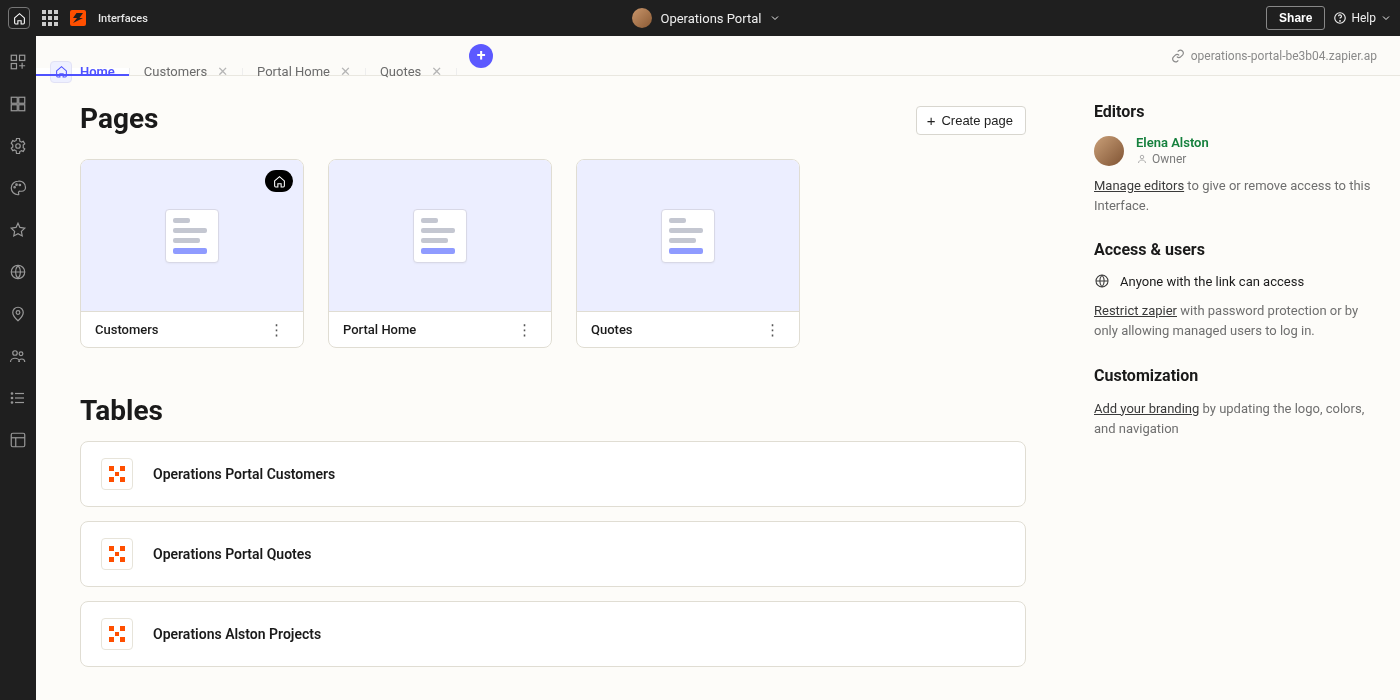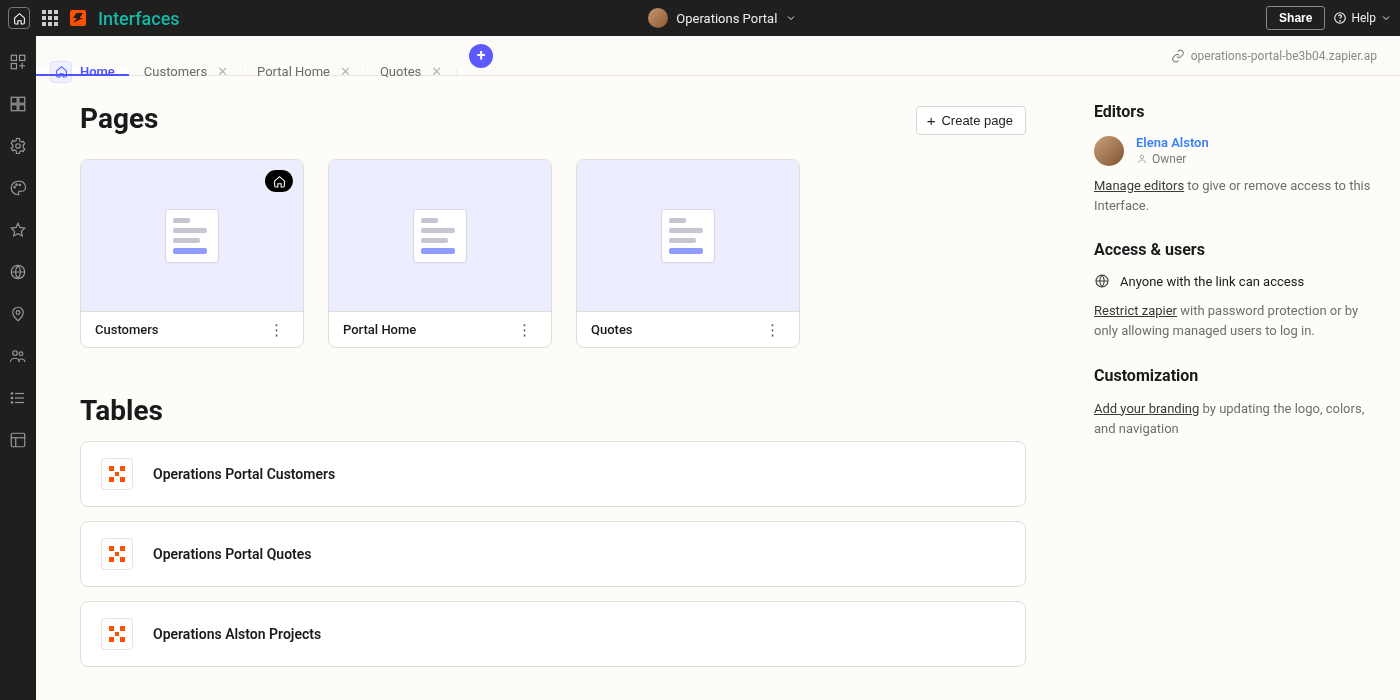--- a/index.html
+++ b/index.html
@@ -8,21 +8,21 @@
   .topbar { height: 36px; background:#1f1f1f; color:#fff; display:flex; align-items:center; padding:0 8px; }
   .tb-left, .tb-center, .tb-right { display:flex; align-items:center; gap:12px; }
   .tb-left { flex: 0 0 auto; }
   .tb-center { flex: 1 1 auto; justify-content:center; }
   .tb-right { flex: 0 0 auto; gap:8px; }
   .home-square { width:22px; height:22px; border:1px solid #777; border-radius:4px; display:flex; align-items:center; justify-content:center; color:#fff; cursor:pointer;}
   .icon-grid3 { display:grid; grid-template-columns:repeat(3,4px); grid-auto-rows:4px; gap:2px; cursor:pointer;}
   .icon-grid3 span{ background:#ccc; width:4px; height:4px; display:block;}
   .zap-logo { width:16px; height:16px; background:#ff4f00; border-radius:2px; position:relative;}
   .zap-logo::after{ content:""; position:absolute; inset:3px; background:#1f1f1f; clip-path:polygon(35% 0, 100% 0, 65% 50%, 100% 50%, 0 100%, 40% 50%, 0 50%);}
-  .tb-title { font-size:18px; font-weight:500; color:#14b8a6;}
+  .tb-title { font-size:11px; font-weight:500; color:#e5e5e5;}
   .proj-name { font-size:13px; color:#eee; display:flex; align-items:center; gap:8px; cursor:pointer;}
   .avatar-sm { width:20px; height:20px; border-radius:50%; background:linear-gradient(135deg,#c9966b,#8a5a34); }
   .share-btn { border:1px solid #888; background:transparent; color:#fff; font-size:12px; font-weight:600; padding:4px 12px; border-radius:3px; cursor:pointer;}
   .help { font-size:12px; color:#eee; display:flex; align-items:center; gap:4px; cursor:pointer;}
   
   .app { display:flex; height:calc(700px - 36px); }
   
   .rail { width:36px; background:#1f1f1f; display:flex; flex-direction:column; align-items:center; padding-top:16px; gap:22px; }
   .rail-btn { width:20px; height:20px; color:#999; display:flex; align-items:center; justify-content:center; cursor:pointer;}
   .rail-btn svg { width:18px; height:18px; stroke:#999; fill:none; stroke-width:1.6;}
@@ -66,21 +66,21 @@
   .table-row { border:1px solid #e0ddd3; border-radius:8px; padding:16px 20px; display:flex; align-items:center; gap:20px; margin-top:14px; background:#fff; cursor:pointer;}
   .tbl-icon { width:32px; height:32px; border:1px solid #e7e4da; border-radius:4px; display:flex; align-items:center; justify-content:center; }
   .tbl-icon .sq{ width:16px; height:16px; display:grid; grid-template-columns:repeat(3,1fr); grid-template-rows:repeat(3,1fr); gap:1px;}
   .tbl-icon .sq span{ background:#ff4f00;}
   .tbl-icon .sq span.e{ background:transparent;}
   .table-row .nm{ font-size:14px; font-weight:600; color:#1a1a1a;}
   
   .side h3{ font-size:16px; font-weight:700; margin-bottom:14px; color:#1a1a1a;}
   .editor-row{ display:flex; align-items:center; gap:12px; margin-bottom:10px;}
   .editor-row .av{ width:30px; height:30px; border-radius:50%; background:linear-gradient(135deg,#caa079,#7f5333);}
-  .editor-row .info .nm{ font-size:13px; font-weight:600; color:#3b82f6;}
+  .editor-row .info .nm{ font-size:13px; font-weight:600; color:#15803d;}
   .editor-row .info .role{ font-size:12px; color:#7a7a7a; display:flex; align-items:center; gap:4px; margin-top:2px;}
   .side p{ font-size:13px; color:#6f6f6f; line-height:1.55; margin-bottom:24px;}
   .side a{ color:#3a3a3a; text-decoration:underline; cursor:pointer;}
   .access-line{ display:flex; align-items:center; gap:10px; font-size:13px; color:#1a1a1a; margin-bottom:12px;}
   .globe{ width:16px;height:16px; stroke:#3a3a3a; fill:none; stroke-width:1.6;}
   .person-ic{ width:12px;height:12px; stroke:#9a9a9a; fill:none; stroke-width:1.6;}
   .chev{ width:12px;height:12px; stroke:currentColor; fill:none; stroke-width:2;}
 </style>
 </head>
 <body>

